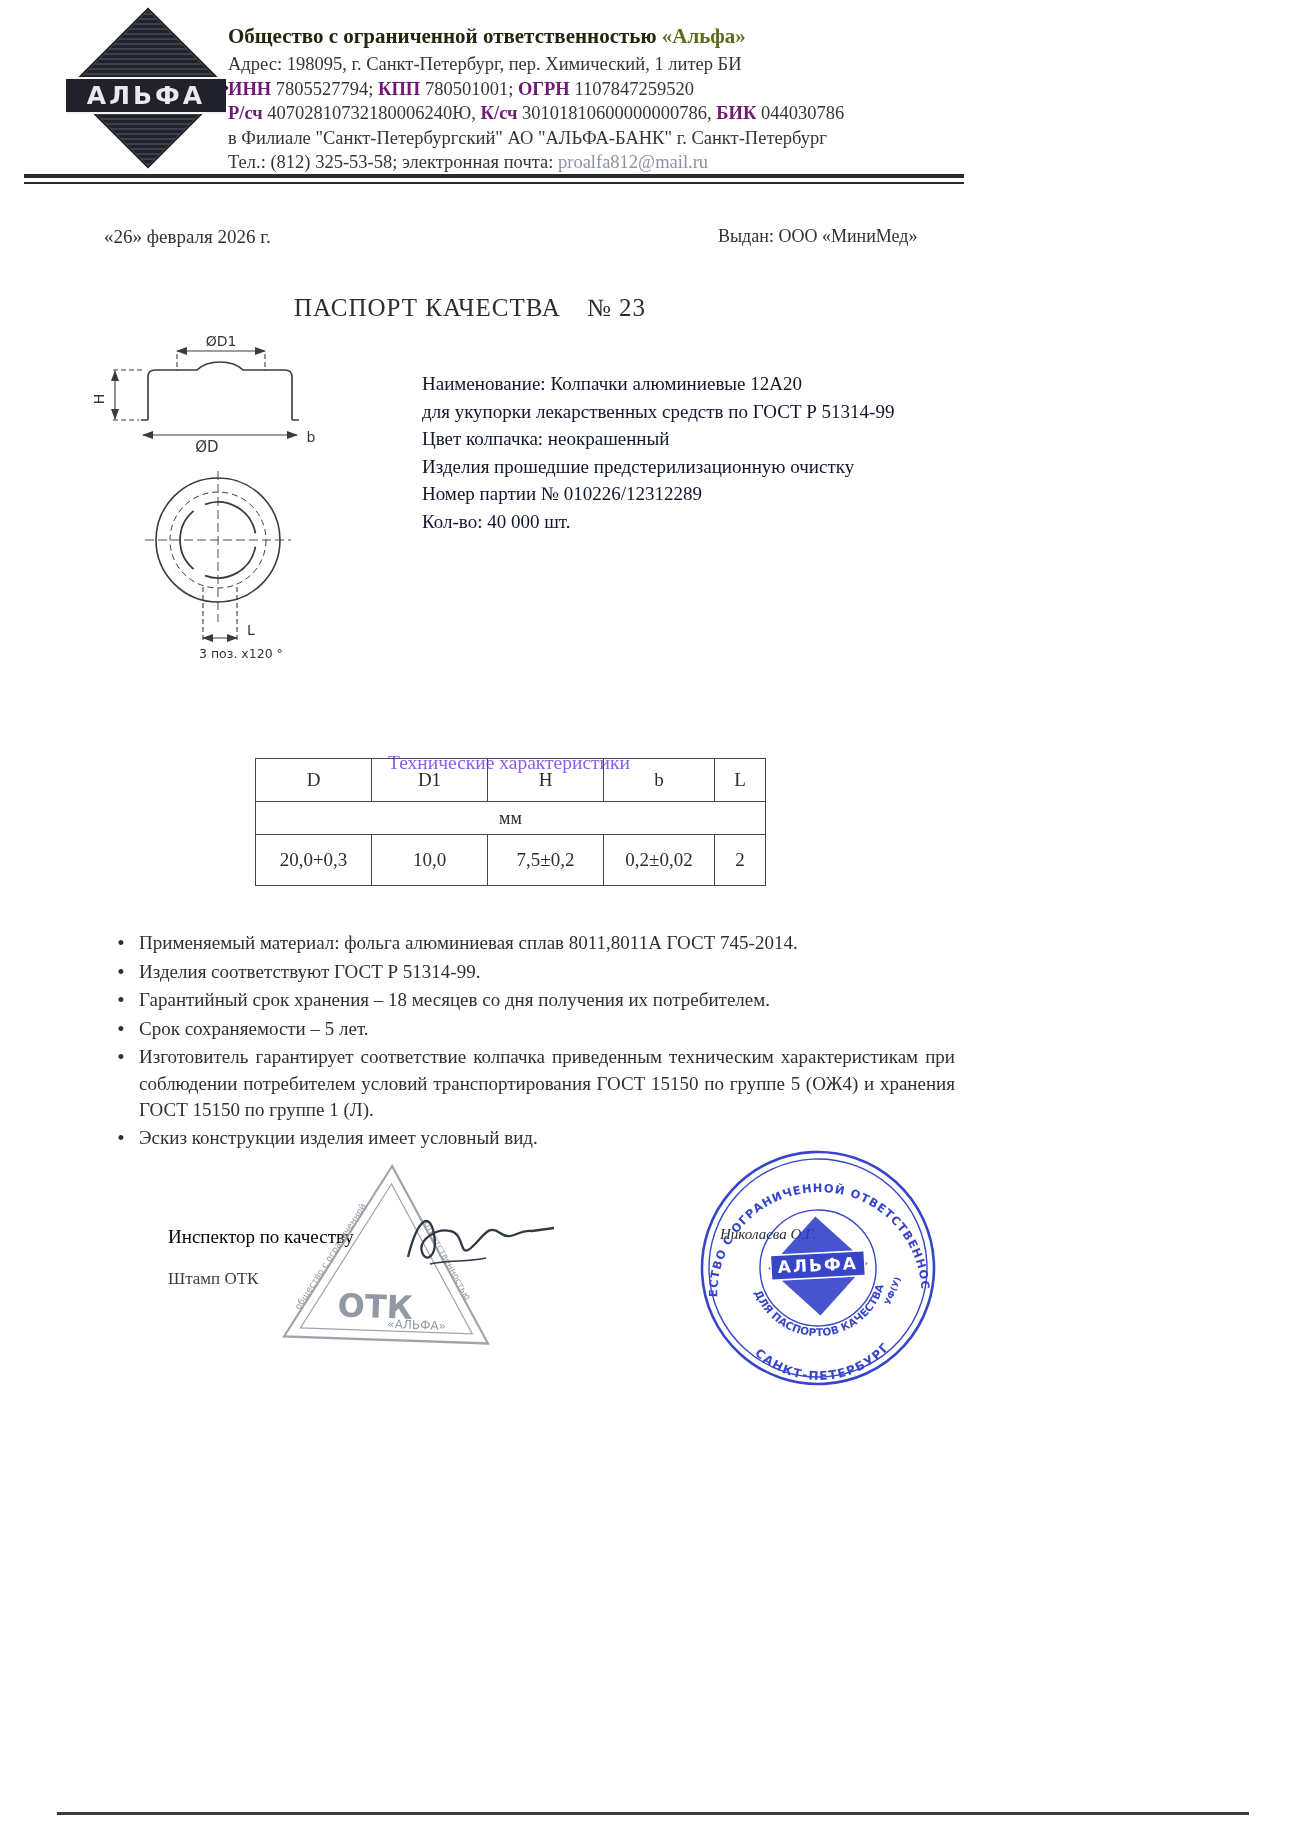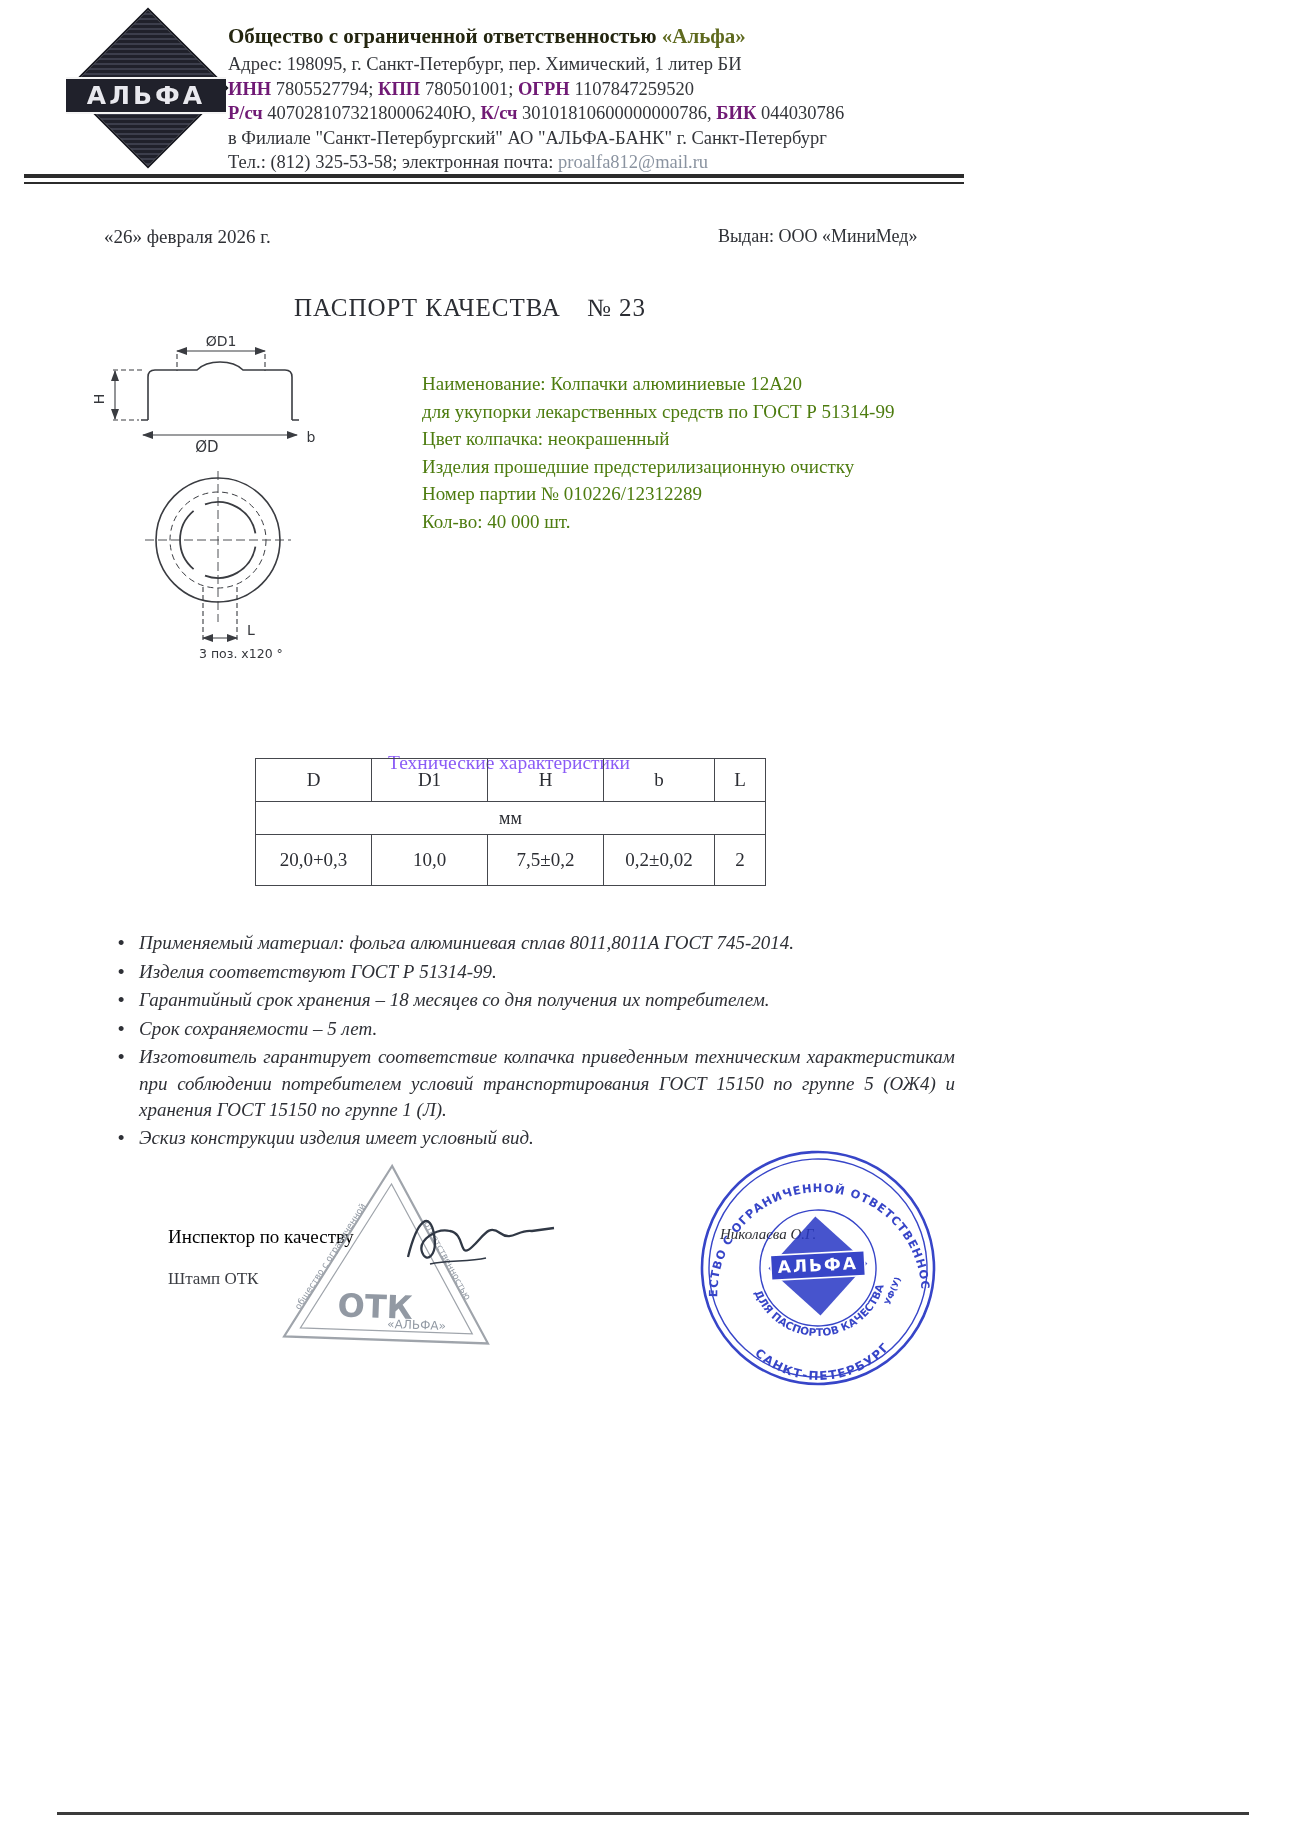--- a/index.html
+++ b/index.html
@@ -36,36 +36,36 @@
   .doc-title{position:absolute;left:0px;top:294px;width:940px;text-align:center;
     font-size:25px;letter-spacing:1px;color:#2b2d33;}
   .doc-title .num{margin-left:26px;}
 
   
   .drawing{position:absolute;left:85px;top:335px;width:280px;height:335px;}
   .drawing text{font-family:"DejaVu Sans",sans-serif;fill:#35373c;}
 
   
   .product{position:absolute;left:422px;top:370px;width:540px;font-size:19px;
-    line-height:27.5px;color:#4d7c0f;}
+    line-height:27.5px;color:#0f172a;}
 
   
   .specs-title{position:absolute;left:0px;top:752px;width:1018px;text-align:center;
     font-size:19.5px;color:#8b5cf6;}
   table.specs{position:absolute;left:255px;top:758px;border-collapse:collapse;
     font-size:19px;color:#2b2d33;}
   table.specs th,table.specs td{border:1.5px solid #45474d;text-align:center;
     font-weight:normal;padding:0;}
   table.specs .r-head td,table.specs .r-head th{height:42px;}
   table.specs .r-unit td{height:32px;font-size:18px;}
   table.specs .r-val td{height:50px;}
   .cw0{width:115px;} .cw1{width:115px;} .cw2{width:115px;} .cw3{width:110px;} .cw4{width:50px;}
 
   
-  .bullets{position:absolute;left:103px;top:930px;width:852px;font-style:italic;}
+  .bullets{position:absolute;left:103px;top:930px;width:852px;}
   .bullet{display:flex;margin-bottom:1px;font-size:19px;line-height:26.5px;color:#2e3036;}
   .bullet .dot{flex:0 0 36px;text-align:center;}
   .bullet .dot::before{content:"•";font-size:21px;}
   .bullet .btext{flex:1;}
   .bullet .btext.just{text-align:justify;}
 
   
   .inspector-label{position:absolute;left:168px;top:1226px;font-size:19px;color:#000000;}
   .stamp-label{position:absolute;left:168px;top:1269px;font-size:17px;color:#3a3c42;}
   .tri-stamp{position:absolute;left:281px;top:1160px;width:218px;height:190px;

